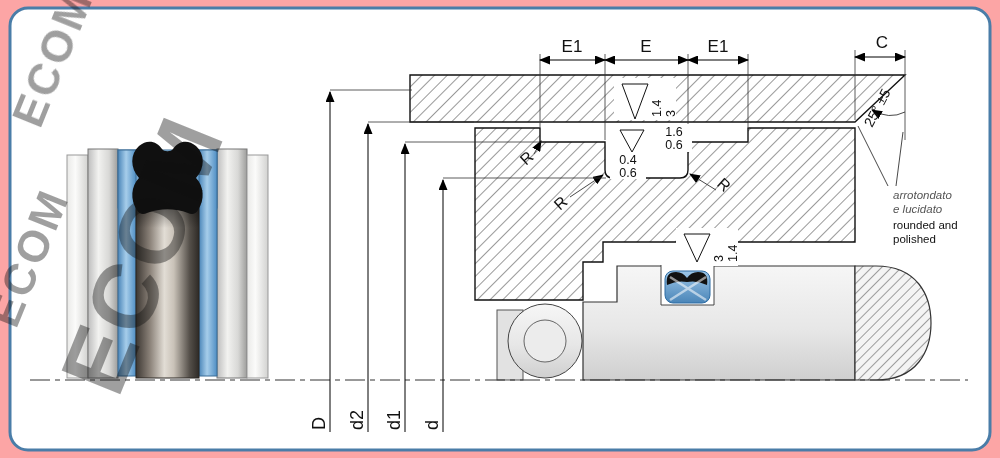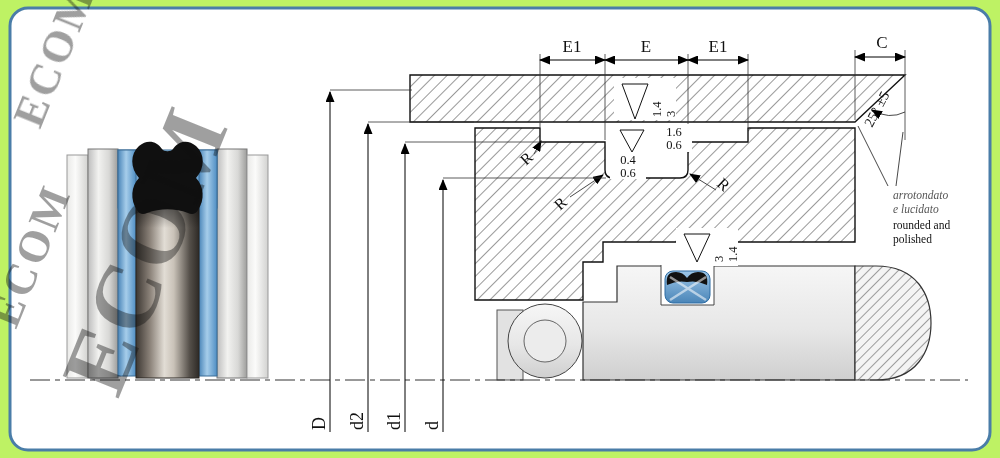--- a/index.html
+++ b/index.html
@@ -1,17 +1,17 @@
 <!DOCTYPE html>
 <html><head>
 <meta charset="utf-8">
 <style>
   html,body{margin:0;padding:0;background:#ffffff;}
-  .page{position:relative;width:1000px;height:458px;background:#bef264;
-        font-family:Liberation Serif, serif;overflow:hidden;}
+  .page{position:relative;width:1000px;height:458px;background:#fca5a5;
+        font-family:Liberation Sans, sans-serif;overflow:hidden;}
   svg{display:block;}
   text{fill:#111;}
   .lbl{font-size:17px;}
   .sm{font-size:12.5px;}
   .dia{font-size:18px;}
   .ang{font-size:14px;}
   .rlb{font-size:16px;}
   .noteIt{font-size:11.5px;font-style:italic;fill:#555;}
   .noteEn{font-size:11.5px;fill:#111;}
   .wm{font-weight:bold;letter-spacing:3px;}

